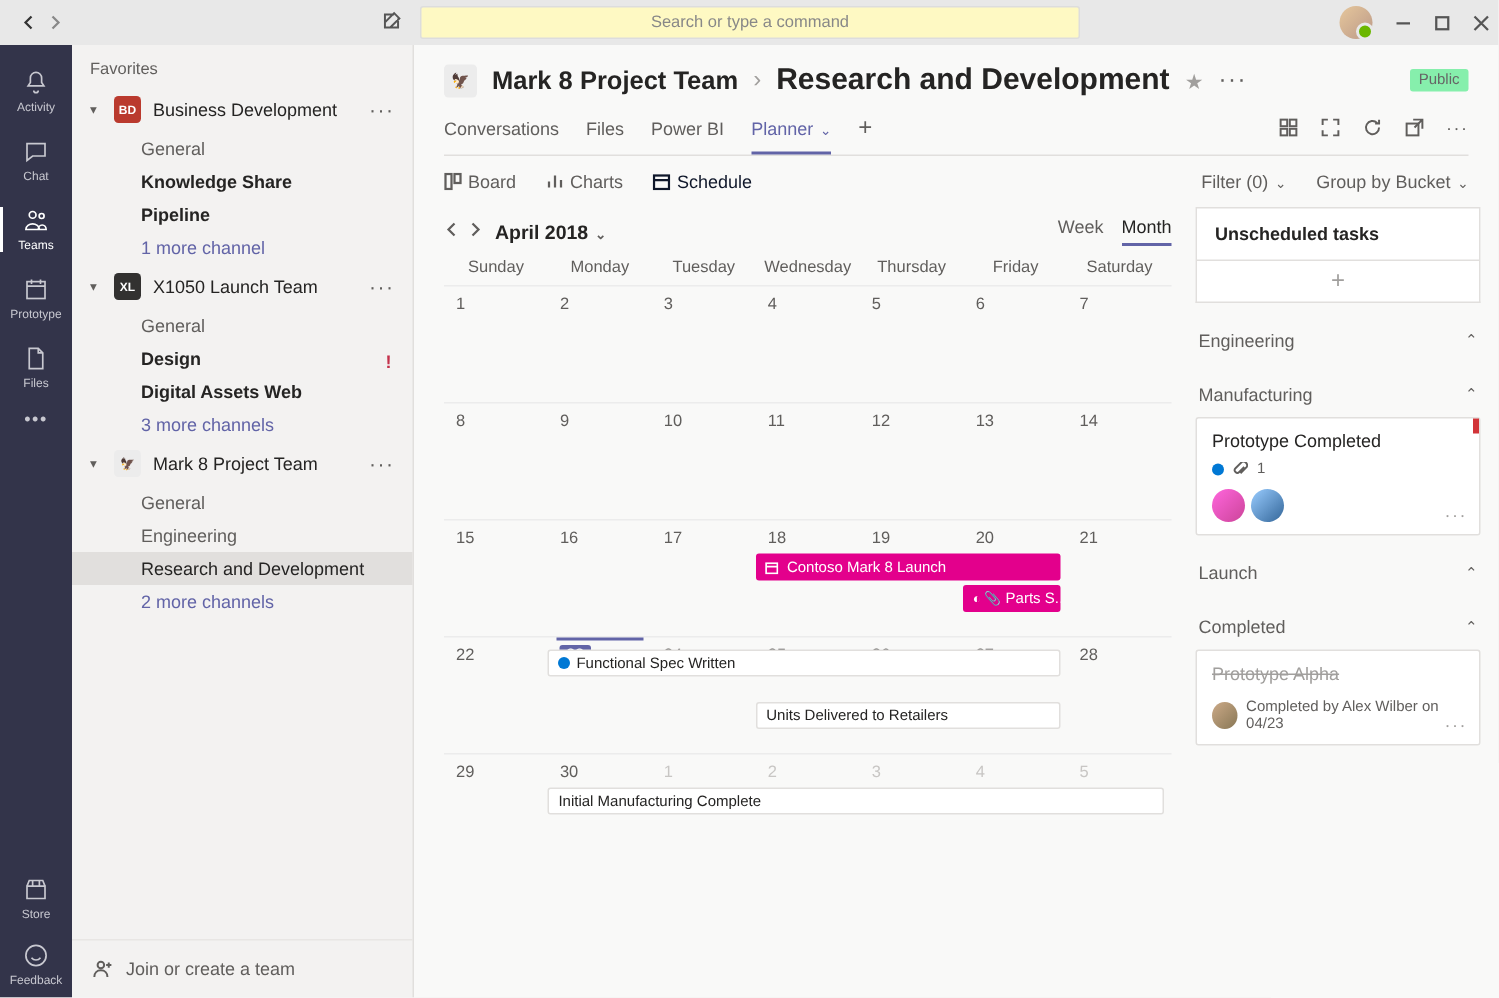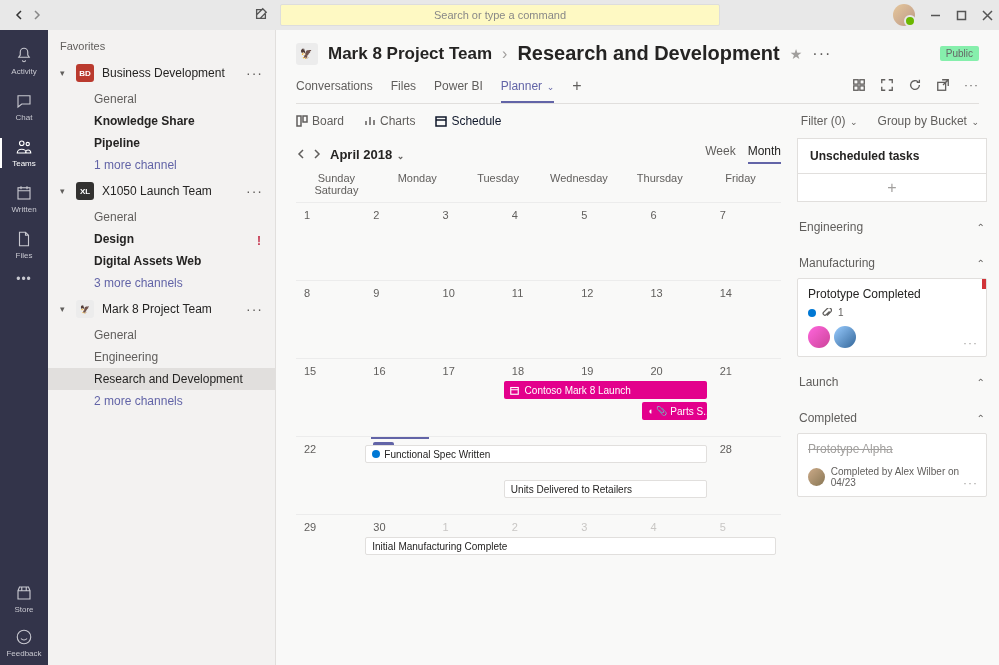--- a/index.html
+++ b/index.html
@@ -78,21 +78,21 @@
 .calendar { flex:1; }
 .cal-header { display:flex; align-items:center; padding: 6px 0 8px; }
 .cal-nav { display:flex; gap:6px; color:#605e5c; }
 .cal-nav svg { width:10px; height:10px; }
 .cal-title { font-weight:600; font-size:13px; margin-left:8px; color:#252423; }
 .cal-title .chev-down { color:#605e5c; }
 .cal-range { margin-left:auto; display:flex; gap:12px; font-size:12px; color:#605e5c; }
 .cal-range .active { color:#252423; border-bottom:2px solid #6264a7; padding-bottom:4px; }
 
 .cal-grid { width:100%; font-size:11px; }
-.cal-dayrow { display:grid; grid-template-columns: repeat(6,1fr); color:#605e5c; text-align:center; padding-bottom:6px; }
+.cal-dayrow { display:grid; grid-template-columns: repeat(7,1fr); color:#605e5c; text-align:center; padding-bottom:6px; }
 .cal-weeks { }
 .cal-week { display:grid; grid-template-columns: repeat(7,1fr); border-top:1px solid #ececec; min-height:78px; position:relative; }
 .cal-cell { padding:6px 8px; color:#605e5c; font-size:11px; position:relative; }
 .cal-cell .num { font-size:11px; }
 .cal-cell.other { color:#c8c6c4; }
 .cal-cell.today .num { background:#6264a7; color:#fff; border-radius:2px; padding:1px 4px; }
 .cal-cell .today-bar { position:absolute; top:0; left:6px; right:6px; height:2px; background:#6264a7; }
 
 .event { position:absolute; height:18px; border-radius:2px; font-size:10px; color:#fff; display:flex; align-items:center; padding:0 6px; overflow:hidden; white-space:nowrap; }
 .event.pink { background:#e3008c; }
@@ -182,21 +182,21 @@
           <circle cx="17" cy="8" r="2.2"></circle>
           <path d="M3 20c0-3 3-5 6-5s6 2 6 5zM14 20c0-2.2 1.5-4 3.5-4s3.5 1.8 3.5 4z"></path>
         </svg>
       <span>Teams</span>
     </div>
     <div class="rail-item">
       <svg viewBox="0 0 24 24">
           <rect x="4" y="5" width="16" height="15"></rect>
           <path d="M4 9h16M8 3v4M16 3v4"></path>
         </svg>
-      <span>Written</span>
+      <span>Prototype</span>
     </div>
     <div class="rail-item">
       <svg viewBox="0 0 24 24">
           <path d="M6 3h8l4 4v14H6zM14 3v4h4"></path>
         </svg>
       <span>Files</span>
     </div>
     <div class="rail-ellipsis">•••</div>
     <div class="rail-spacer"></div>
     <div class="rail-bottom">
@@ -245,20 +245,27 @@
     <div class="team-icon m8">🦅</div>
     <div class="team-name">Mark 8 Project Team</div>
     <div class="team-menu">···</div>
         </div>
         <div class="channel">General</div>
         <div class="channel">Engineering</div>
         <div class="channel selected">Research and Development</div>
         <div class="channel link">2 more channels</div>
       </div>
 
+    <div class="panel-footer">
+      <svg viewBox="0 0 16 16">
+          <circle cx="6" cy="5" r="2.5"></circle>
+          <path d="M1 14c0-3 2-5 5-5s5 2 5 5M12 3v4M10 5h4"></path>
+        </svg>
+      <span>Join or create a team</span>
+    </div>
   </div>
 
   <div class="main">
     <div class="header">
       <div class="breadcrumb-row">
         <div class="team-avatar-lg">🦅</div>
         <span class="crumb-team">Mark 8 Project Team</span>
         <span class="crumb-sep">›</span>
         <span class="crumb-channel">Research and Development</span>
         <span class="star">★</span>

